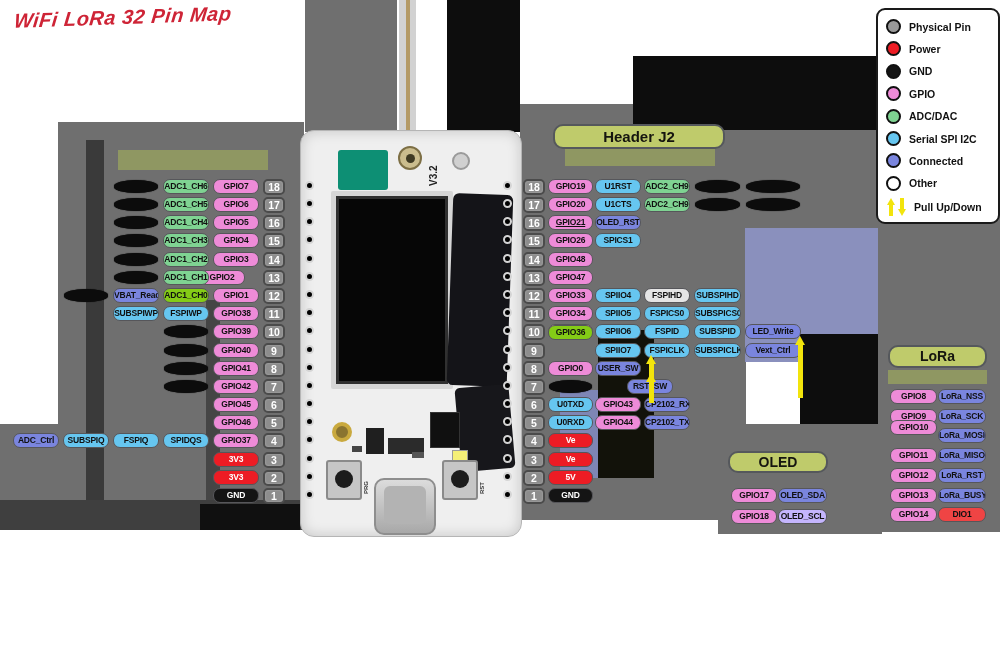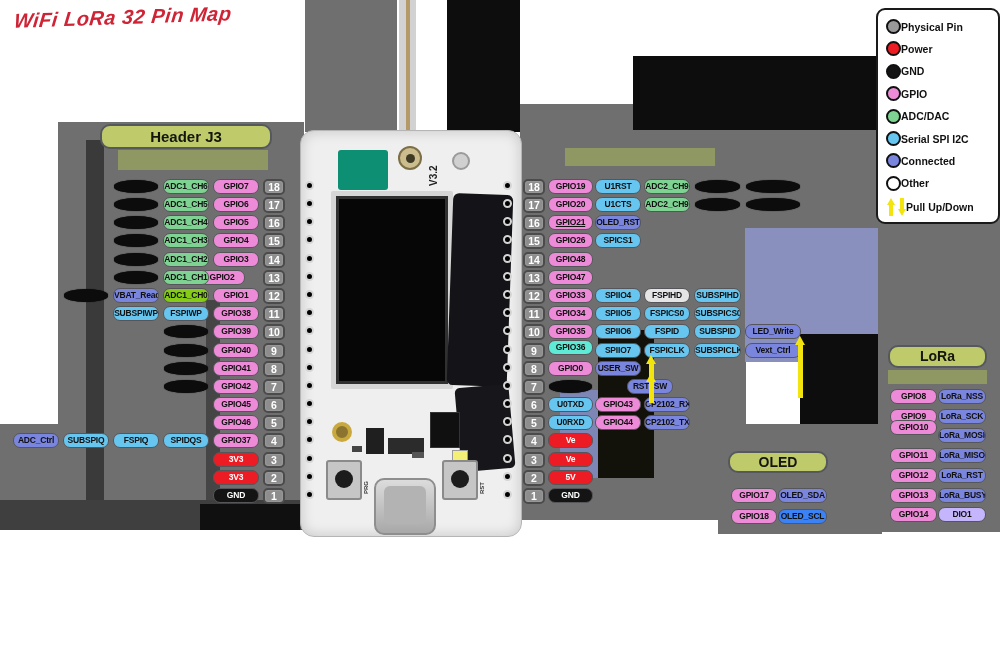--- a/index.html
+++ b/index.html
@@ -15,21 +15,21 @@
        background:#8d8d8d;border:2px solid #4b4b4b;border-radius:5px;color:#fff;
        font-size:10.5px;font-weight:bold;text-align:center;box-shadow:inset 0 0 2px rgba(255,255,255,.35);}
   .blob{position:absolute;z-index:5;height:13px;background:#0c0c0c;border-radius:50%/46%;
         box-shadow:0 0 1px #000;}
   .hdr{position:absolute;z-index:5;box-sizing:border-box;border:2px solid #55585c;border-radius:10px;
        font-weight:bold;color:#15150f;text-align:center;}
   .arrow{position:absolute;z-index:6;display:flex;flex-direction:column;align-items:center;}
   .arrow .head{width:0;height:0;border-left:5px solid transparent;border-right:5px solid transparent;}
   .arrow .tail{width:5px;flex:1;}
   #legend{position:absolute;z-index:7;background:#fff;border:2.5px solid #1a1a1a;border-radius:9px;}
-  .leg-item{position:absolute;display:flex;align-items:center;gap:0;}
+  .leg-item{position:absolute;display:flex;align-items:center;gap:8px;}
   .leg-swatch{width:15px;height:15px;border-radius:50%;border:2px solid #101010;box-sizing:border-box;flex:0 0 auto;}
   .leg-label{font-size:10.5px;font-weight:bold;color:#111;white-space:nowrap;}
   #title{position:absolute;z-index:7;left:14px;top:6px;font-size:20px;font-weight:bold;font-style:italic;
          transform:rotate(-2deg) skewX(-8deg);letter-spacing:0.5px;}
   .board-part{position:absolute;z-index:4;}
   .vtext{writing-mode:vertical-rl;transform:rotate(180deg);}
 </style>
 </head>
 <body>
 
@@ -211,21 +211,21 @@
     <div class="lbl" style="left: 595px; top: 306.2px; width: 46px; background: rgb(102, 198, 240);">SPIIO5</div>
     <div class="lbl" style="left: 644px; top: 306.2px; width: 46px; background: rgb(102, 198, 240);">FSPICS0</div>
     <div class="lbl" style="left: 694px; top: 306.2px; width: 47px; background: rgb(102, 198, 240);">SUBSPICS0</div>
     <div class="num" style="left: 523px; top: 324.38px;">10</div>
     <div class="lbl" style="left: 548px; top: 324.38px; width: 45px; background: rgb(238, 139, 216);">GPIO35</div>
     <div class="lbl" style="left: 595px; top: 324.38px; width: 46px; background: rgb(102, 198, 240);">SPIIO6</div>
     <div class="lbl" style="left: 644px; top: 324.38px; width: 46px; background: rgb(102, 198, 240);">FSPID</div>
     <div class="lbl" style="left: 694px; top: 324.38px; width: 47px; background: rgb(102, 198, 240);">SUBSPID</div>
     <div class="lbl" style="left: 745px; top: 324.38px; width: 56px; background: rgb(122, 133, 222);">LED_Write</div>
     <div class="num" style="left: 523px; top: 342.56px;">9</div>
-    <div class="lbl" style="left: 548px; top: 340px; width: 45px; background: #5eead4;">GPIO36</div>
+    <div class="lbl" style="left: 548px; top: 325px; width: 45px; background: #84cc16;">GPIO36</div>
     <div class="lbl" style="left: 595px; top: 342.56px; width: 46px; background: rgb(102, 198, 240);">SPIIO7</div>
     <div class="lbl" style="left: 644px; top: 342.56px; width: 46px; background: rgb(102, 198, 240);">FSPICLK</div>
     <div class="lbl" style="left: 694px; top: 342.56px; width: 47px; background: rgb(102, 198, 240);">SUBSPICLK</div>
     <div class="lbl" style="left: 745px; top: 342.56px; width: 56px; background: rgb(122, 133, 222);">Vext_Ctrl</div>
     <div class="num" style="left: 523px; top: 360.74px;">8</div>
     <div class="lbl" style="left: 548px; top: 360.74px; width: 45px; background: rgb(238, 139, 216);">GPIO0</div>
     <div class="lbl" style="left: 595px; top: 360.74px; width: 46px; background: rgb(122, 133, 222);">USER_SW</div>
     <div class="arrow" style="left: 645px; top: 354.74px; width: 12px; height: 30px;">
       <div class="head" style="border-bottom: 9px solid rgb(242, 228, 12);"></div>
       <div class="tail" style="background: rgb(242, 228, 12);"></div>
@@ -250,41 +250,41 @@
     <div class="num" style="left: 523px; top: 451.64px;">3</div>
     <div class="lbl light" style="left: 548px; top: 451.64px; width: 45px; background: rgb(237, 28, 36);">Ve</div>
     <div class="num" style="left: 523px; top: 469.82px;">2</div>
     <div class="lbl light" style="left: 548px; top: 469.82px; width: 45px; background: rgb(237, 28, 36);">5V</div>
     <div class="num" style="left: 523px; top: 488px;">1</div>
     <div class="lbl light" style="left: 548px; top: 488px; width: 45px; background: rgb(20, 20, 20);">GND</div>
     <div class="arrow" style="left: 794px; top: 336px; width: 12px; height: 62px;">
       <div class="head" style="border-bottom: 9px solid rgb(242, 228, 12);"></div>
       <div class="tail" style="background: rgb(242, 228, 12);"></div>
     </div>
-    <div class="hdr" style="left: 100px; top: 124px; width: 172px; height: 25px; background: rgb(191, 203, 107); font-size: 15px; line-height: 21px;">Header J3</div>
+    <div class="hdr" style="left: 553px; top: 124px; width: 172px; height: 25px; background: rgb(191, 203, 107); font-size: 15px; line-height: 21px;">Header J2</div>
     <div class="hdr" style="left: 888px; top: 345px; width: 99px; height: 23px; background: rgb(191, 203, 107); font-size: 14px; line-height: 19px;">LoRa</div>
     <div class="hdr" style="left: 728px; top: 451px; width: 100px; height: 22px; background: rgb(191, 203, 107); font-size: 14px; line-height: 18px;">OLED</div>
     <div class="lbl" style="left: 731px; top: 488px; width: 46px; background: rgb(238, 139, 216);">GPIO17</div>
     <div class="lbl" style="left: 778px; top: 488px; width: 49px; background: rgb(122, 133, 222);">OLED_SDA</div>
     <div class="lbl" style="left: 731px; top: 508.5px; width: 46px; background: rgb(238, 139, 216);">GPIO18</div>
-    <div class="lbl" style="left: 778px; top: 508.5px; width: 49px; background: #3b82f6;">OLED_SCL</div>
+    <div class="lbl" style="left: 778px; top: 508.5px; width: 49px; background: #c4b5fd;">OLED_SCL</div>
     <div class="lbl" style="left: 890px; top: 389px; width: 47px; background: rgb(238, 139, 216);">GPIO8</div>
     <div class="lbl" style="left: 938px; top: 389px; width: 48px; background: rgb(122, 133, 222);">LoRa_NSS</div>
     <div class="lbl" style="left: 890px; top: 408.7px; width: 47px; background: rgb(238, 139, 216);">GPIO9</div>
     <div class="lbl" style="left: 938px; top: 408.7px; width: 48px; background: rgb(122, 133, 222);">LoRa_SCK</div>
     <div class="lbl" style="left: 890px; top: 420px; width: 47px; background: rgb(238, 139, 216);">GPIO10</div>
     <div class="lbl" style="left: 938px; top: 428.4px; width: 48px; background: rgb(122, 133, 222);">LoRa_MOSI</div>
     <div class="lbl" style="left: 890px; top: 448.1px; width: 47px; background: rgb(238, 139, 216);">GPIO11</div>
     <div class="lbl" style="left: 938px; top: 448.1px; width: 48px; background: rgb(122, 133, 222);">LoRa_MISO</div>
     <div class="lbl" style="left: 890px; top: 467.8px; width: 47px; background: rgb(238, 139, 216);">GPIO12</div>
     <div class="lbl" style="left: 938px; top: 467.8px; width: 48px; background: rgb(122, 133, 222);">LoRa_RST</div>
     <div class="lbl" style="left: 890px; top: 487.5px; width: 47px; background: rgb(238, 139, 216);">GPIO13</div>
     <div class="lbl" style="left: 938px; top: 487.5px; width: 48px; background: rgb(122, 133, 222);">LoRa_BUSY</div>
     <div class="lbl" style="left: 890px; top: 507.2px; width: 47px; background: rgb(238, 139, 216);">GPIO14</div>
-    <div class="lbl" style="left: 938px; top: 507.2px; width: 48px; background: #c4b5fd;">DIO1</div>
+    <div class="lbl" style="left: 938px; top: 507.2px; width: 48px; background: #ef4444;">DIO1</div>
     <div id="legend" style="left: 876px; top: 8px; width: 120px; height: 212px;">
       <div class="leg-item" style="left: 8px; top: 9px;">
         <div class="leg-swatch" style="background: rgb(153, 153, 153);"></div>
         <div class="leg-label">Physical Pin</div>
       </div>
       <div class="leg-item" style="left: 8px; top: 31.4px;">
         <div class="leg-swatch" style="background: rgb(237, 28, 36);"></div>
         <div class="leg-label">Power</div>
       </div>
       <div class="leg-item" style="left: 8px; top: 53.8px;">

